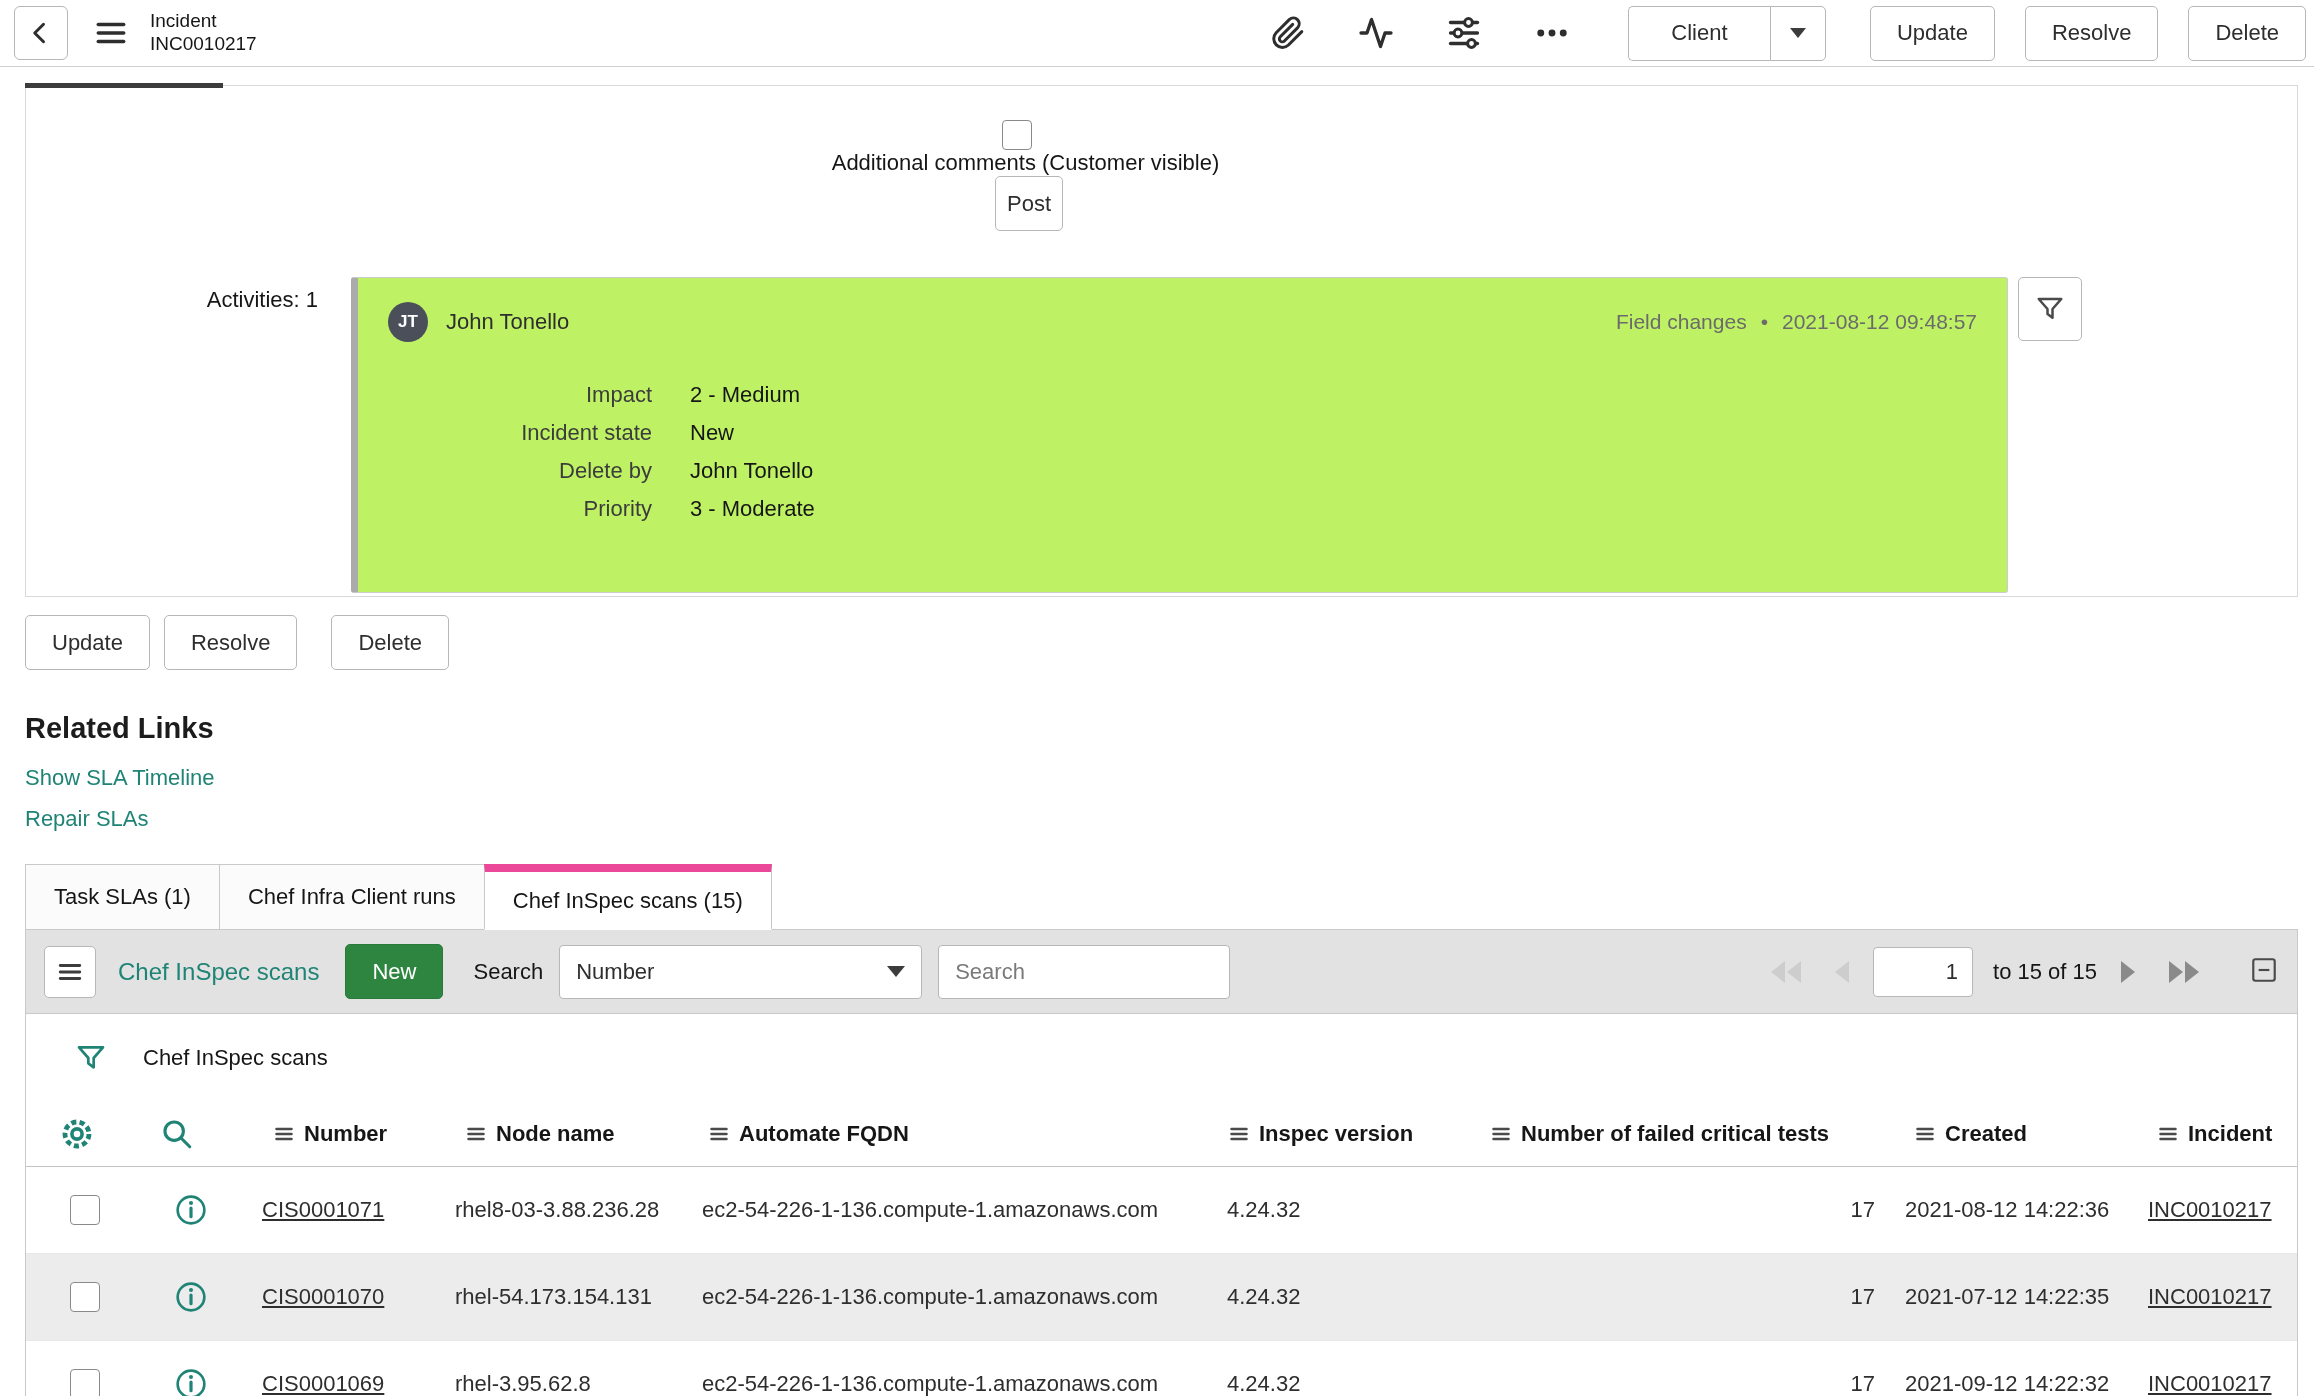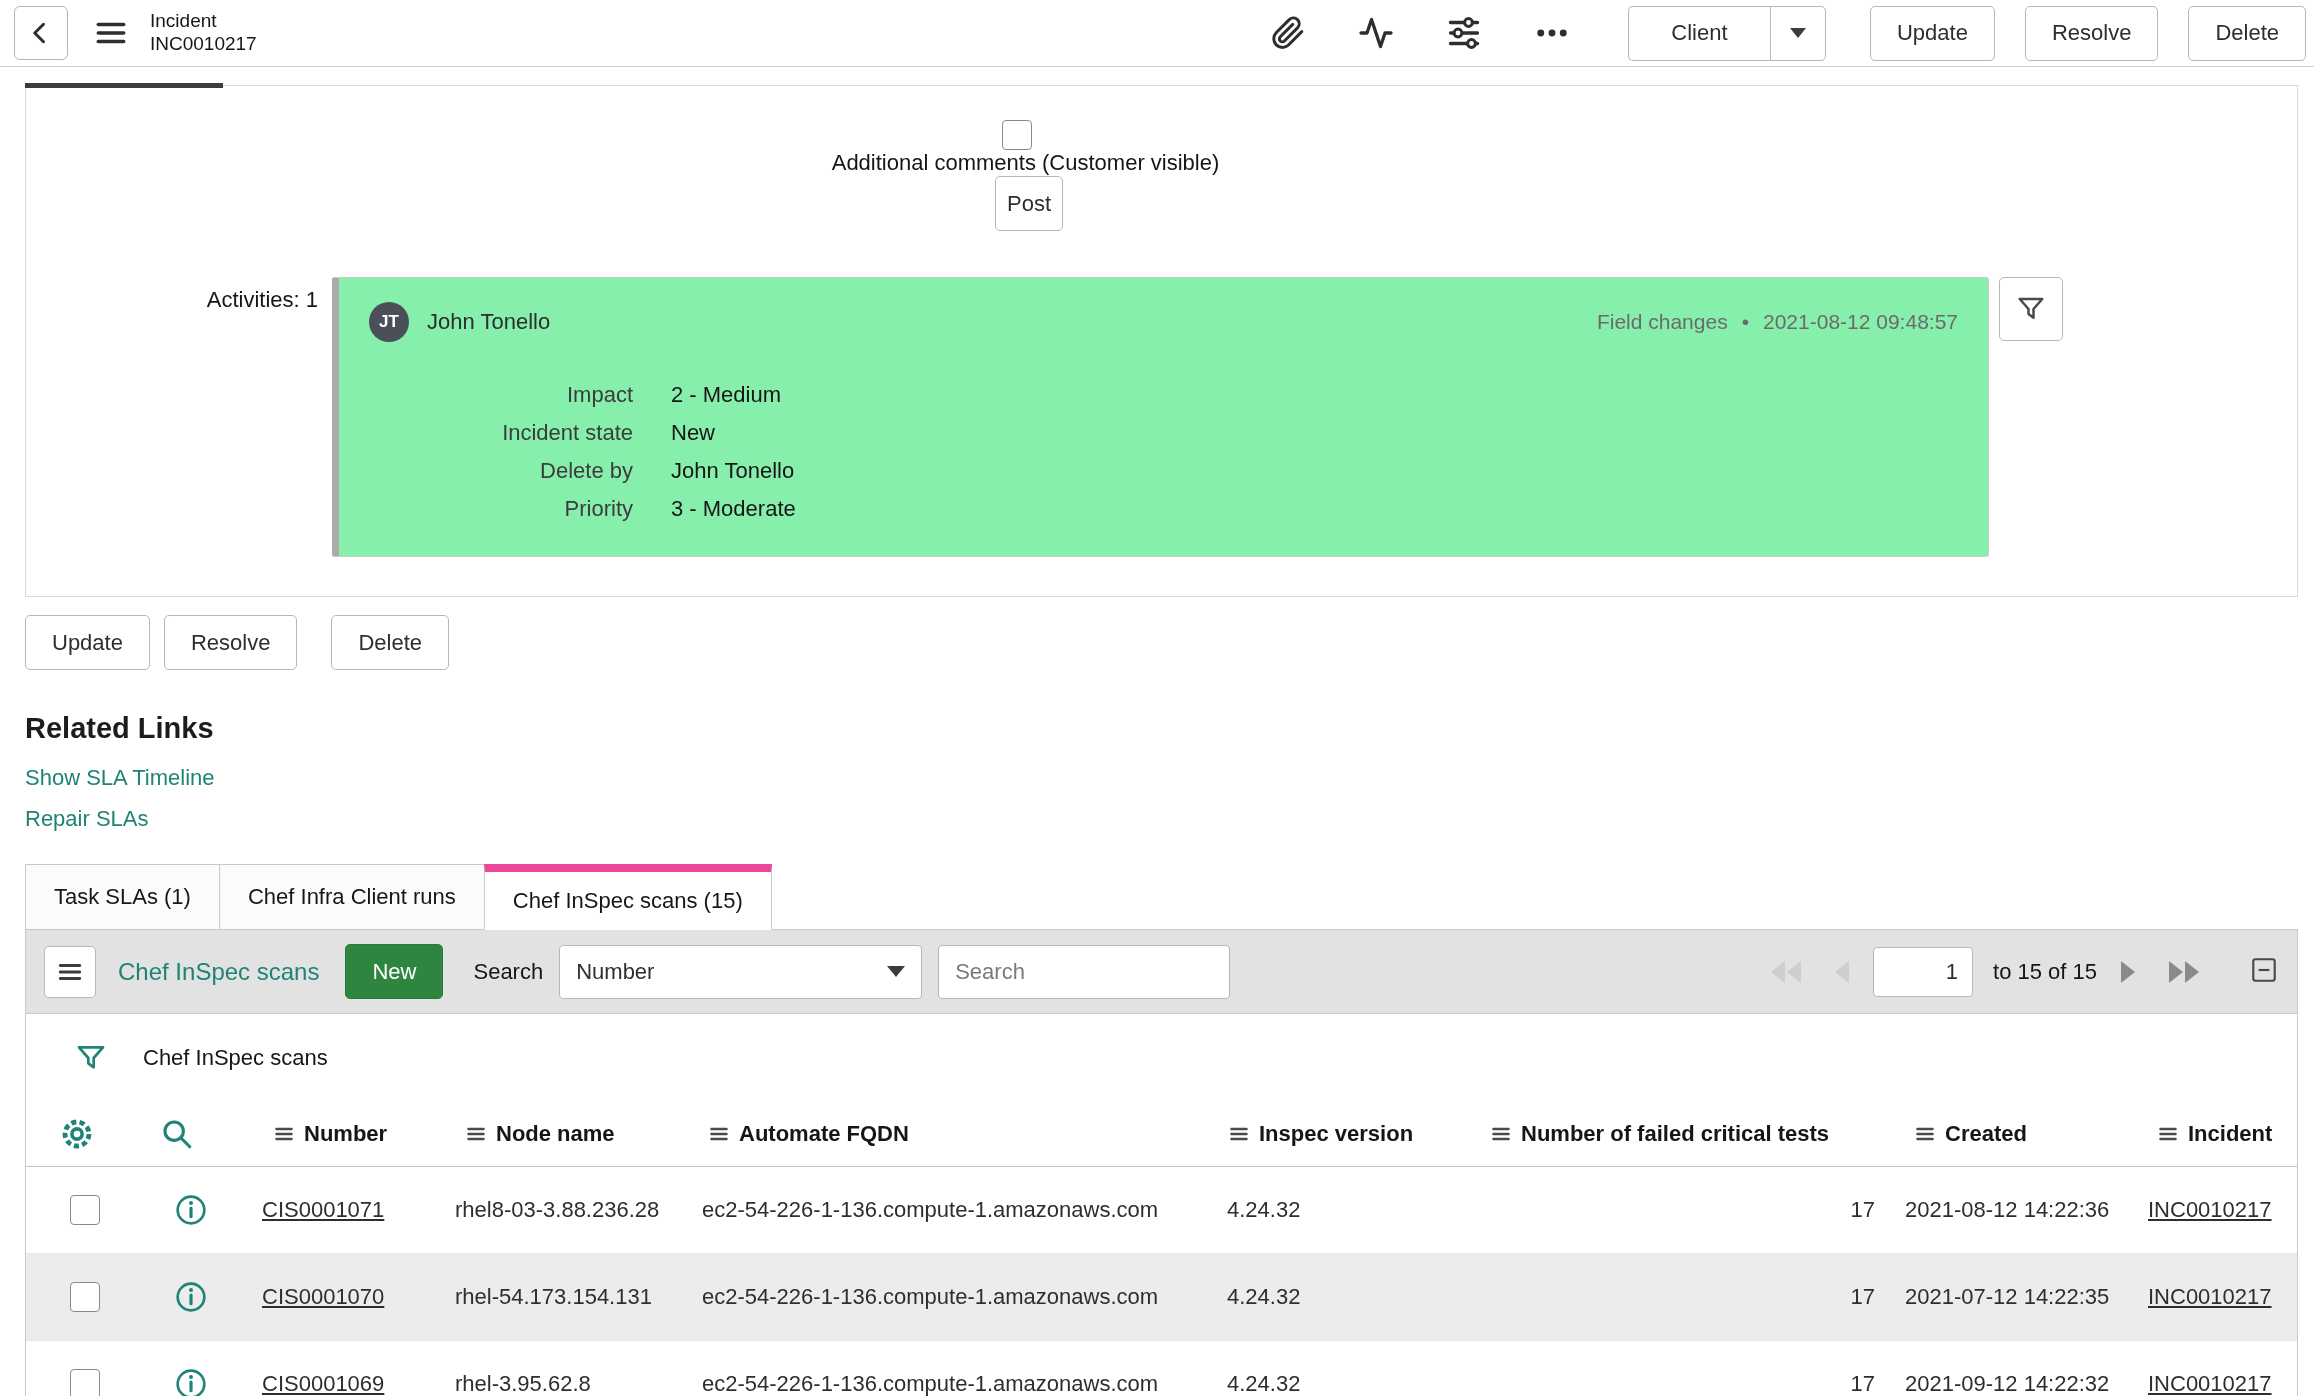--- a/index.html
+++ b/index.html
@@ -37,23 +37,23 @@
     border:1px solid #d9d9d9; background:#fff;
   }
   .form-topbar { position:absolute; top:-3px; left:-1px; width:198px; height:5px; background:#3c3c3c; }
   .comments-row { display:flex; justify-content:flex-end; align-items:center; margin:34px 290px 0 0;flex-direction:column; }
   .checkbox { width:30px; height:30px; border:1px solid #8a8a8a; border-radius:4px; background:#fff; cursor:pointer; flex:none; }
   .comments-label { margin-left:18px; color:#161616; }
   .post-btn { margin-left:25px; width:68px; }
   .activities-row { display:flex; align-items:flex-start; margin-top:46px; }
   .activities-label { width:292px; text-align:right; padding-top:10px; color:#161616; flex:none; }
   .activity-card {
-    margin-left:14px; width:1657px; height:280px;
+    margin-left:33px; width:1657px; height:316px;
     border:1px solid #cccccc; border-left:7px solid #ababab; border-radius:3px;
-    padding:24px 30px; background:#86efac;
+    padding:24px 30px; background:#bef264;
   }
   .card-head { display:flex; align-items:center; }
   .avatar {
     width:40px; height:40px; border-radius:50%; background:#4a4f5a; color:#fff;
     font-size:17px; font-weight:bold; display:flex; align-items:center; justify-content:center; flex:none;
   }
   .author { margin-left:18px; color:#2e2e2e; }
   .card-meta { margin-left:auto; color:#6b6b6b; font-size:21px; display:flex; align-items:center; gap:14px; }
   .fields { margin-top:34px; }
   .field-row { display:flex; line-height:38px; }

